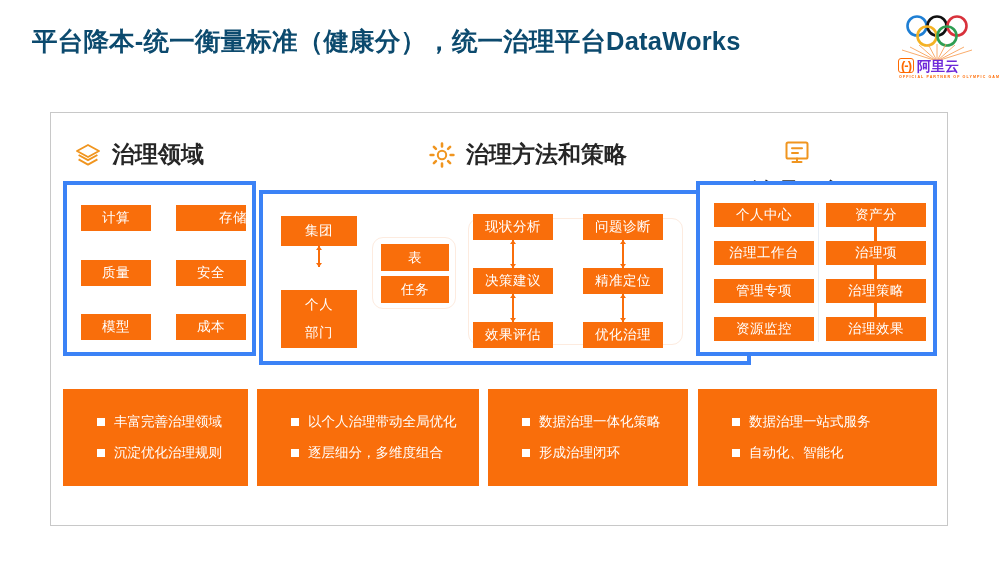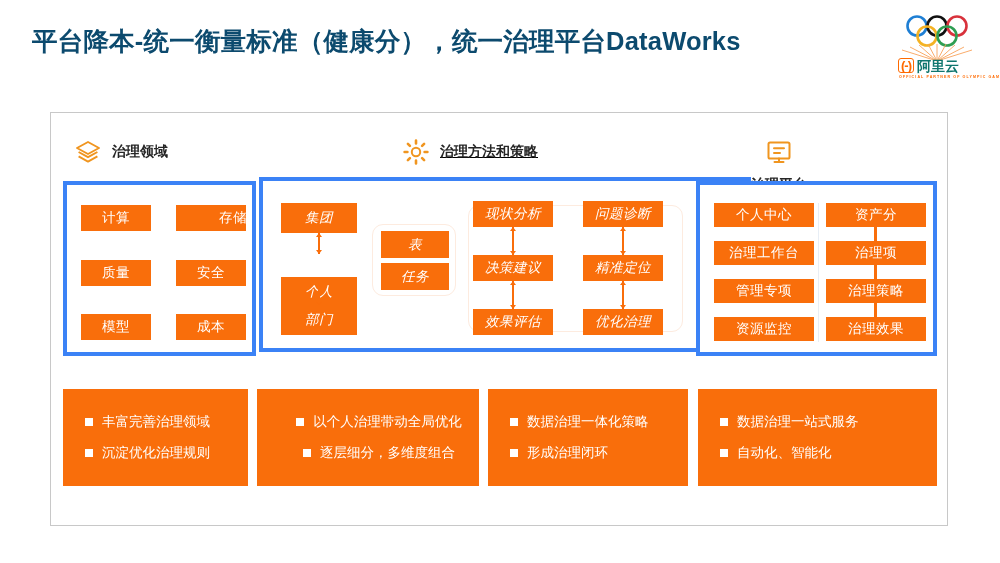--- a/index.html
+++ b/index.html
@@ -45,21 +45,21 @@
     color: #ff6a00;
     font-size: 13px;
     font-weight: bold;
     letter-spacing: -1px;
     border: 1.6px solid #ff6a00;
     border-radius: 3px;
     padding: 0px 2px;
     line-height: 13px;
   }
   .brand-cn {
-    color: #0f766e;
+    color: #6d28d9;
     font-size: 14px;
     font-weight: bold;
     letter-spacing: 0px;
     line-height: 14px;
   }
   .brand-sub {
     position: absolute;
     left: 7px; top: 61px;
     font-size: 3.6px;
     color: #ff6a00;
@@ -80,38 +80,38 @@
 
   
   .sec-head {
     position: absolute;
     display: flex;
     align-items: center;
     gap: 11px;
     top: 26px;
   }
   .sec-head .label {
-    font-size: 14px;
+    font-size: 23px;
     font-weight: bold;
     color: #262626;
     white-space: nowrap;
   }
   .sec-head.h1 { left: 24px; }
-  .sec-head.h2 { left: 352px; text-decoration: underline; }
+  .sec-head.h2 { left: 378px; }
   .sec-head.h3 { left: 700px; flex-direction: column; }
 
   
   .panel {
     position: absolute;
     border: 4px solid #3b82f6;
     box-sizing: border-box;
     background: #ffffff;
   }
   .panel.p1 { left: 12px;  top: 68px; width: 193px; height: 175px; }
-  .panel.p2 { left: 208px; top: 64px; width: 492px; height: 175px; font-style: italic; }
+  .panel.p2 { left: 208px; top: 77px; width: 492px; height: 175px; }
   .panel.p3 { left: 645px; top: 68px; width: 241px; height: 175px; }
 
   
   .tag {
     background: #f96e0b;
     color: #ffffff;
     font-size: 13.5px;
     display: flex;
     align-items: center;
     justify-content: center;
@@ -185,24 +185,24 @@
   .sumbox {
     position: absolute;
     top: 276px;
     height: 97px;
     background: #f96e0b;
     box-sizing: border-box;
     display: flex;
     flex-direction: column;
     justify-content: center;
     gap: 13px;
-    padding-left: 22px;
+    padding-left: 34px;
   }
   .sumbox.s1 { left: 12px;  width: 185px; }
-  .sumbox.s2 { left: 206px; width: 222px; align-items: center; }
+  .sumbox.s2 { left: 206px; width: 222px; }
   .sumbox.s3 { left: 437px; width: 200px; }
   .sumbox.s4 { left: 647px; width: 239px; }
   .sumline {
     display: flex;
     align-items: center;
     gap: 9px;
     color: #ffffff;
     font-size: 13.5px;
     white-space: nowrap;
   }

